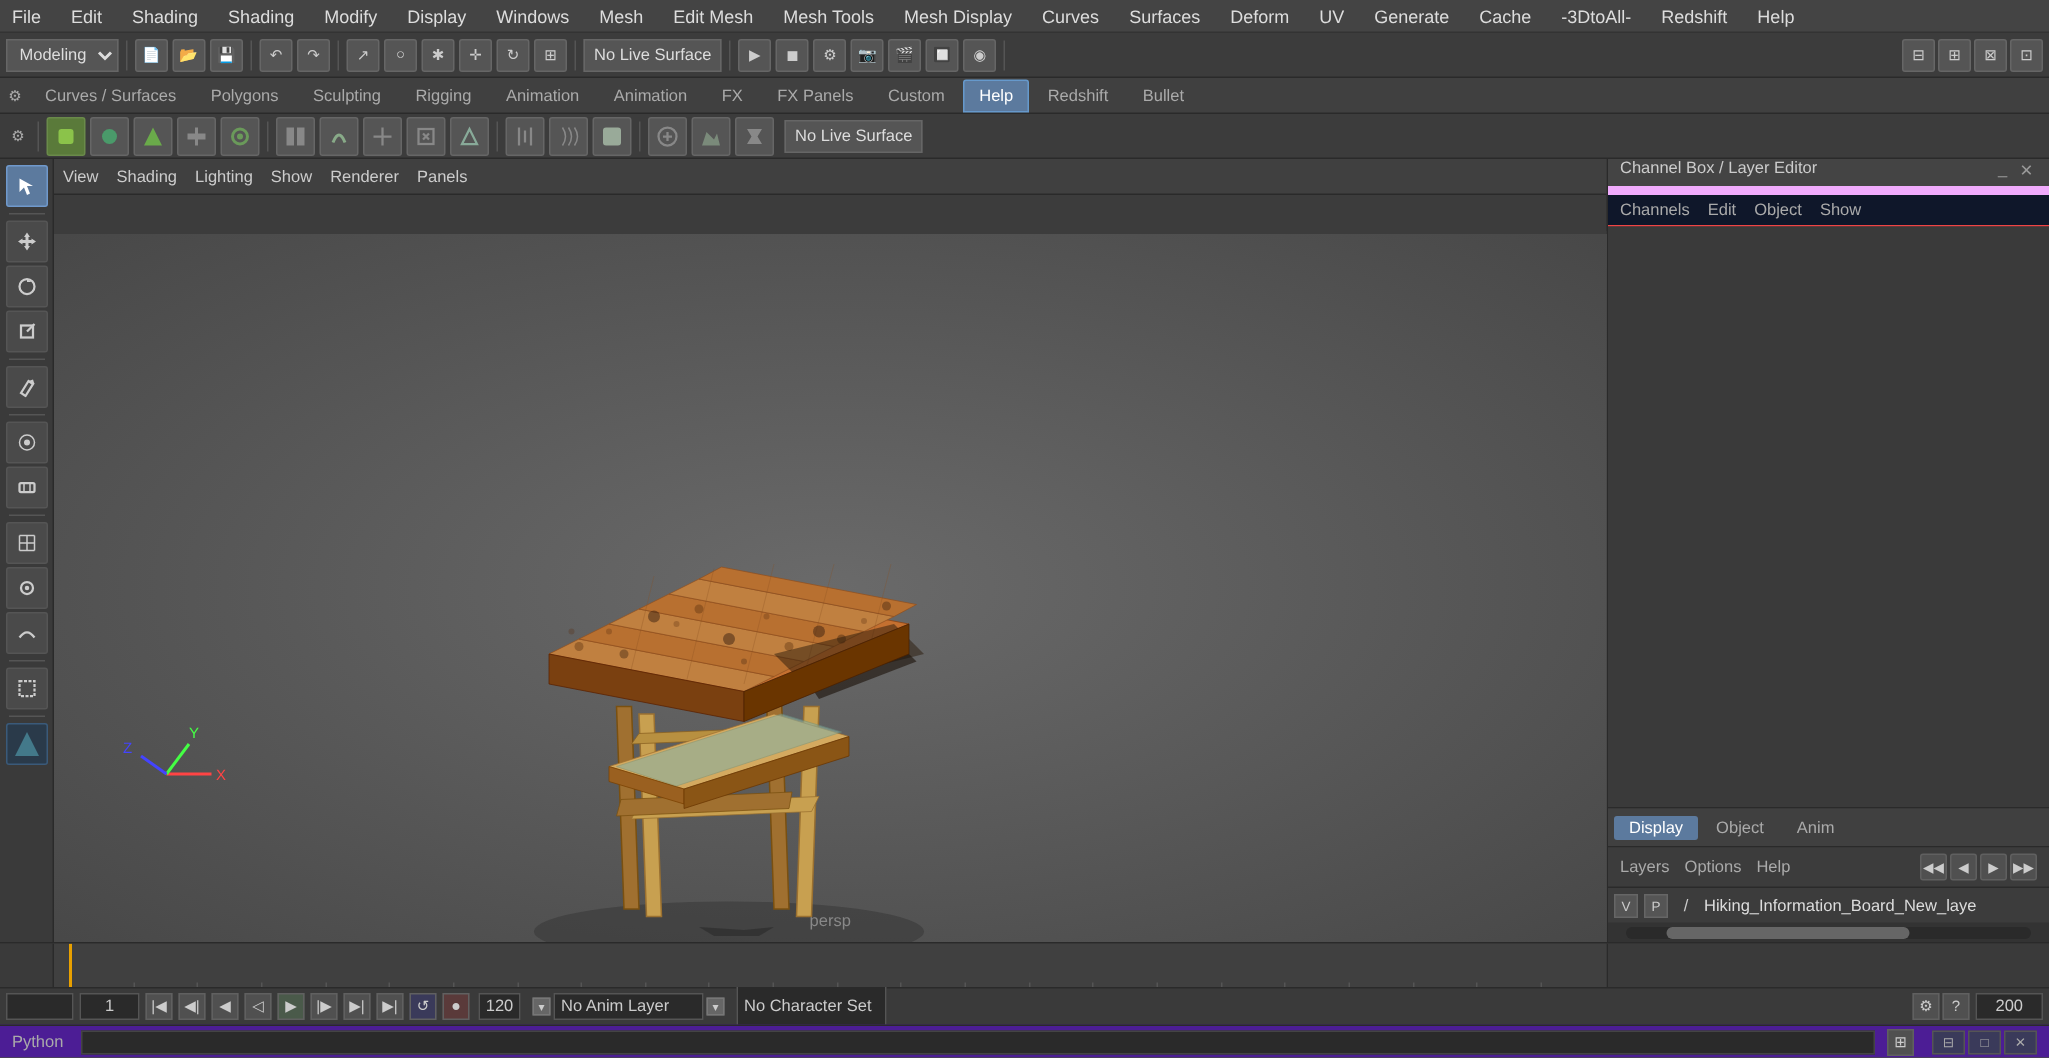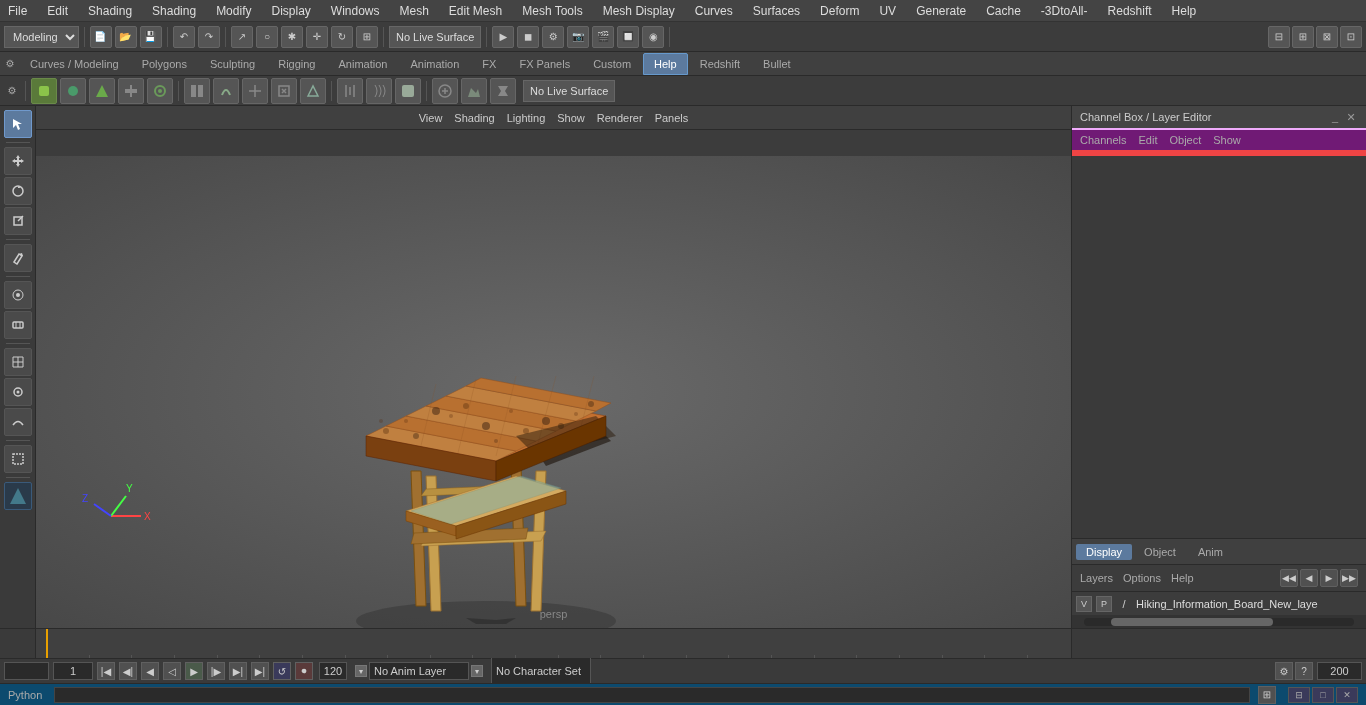--- a/index.html
+++ b/index.html
@@ -141,21 +141,21 @@
     }
     #viewport-header {
       display: flex;
       align-items: center;
       background: #404040;
       height: 24px;
       padding: 0 6px;
       gap: 8px;
       border-bottom: 1px solid #2a2a2a;
       position: absolute;
-      top: 0; left: 0; right: 0; justify-content: center;
+      top: 0; left: 0; right: 0;
     }
     .viewport-menu-item {
       font-size: 11px;
       color: #ccc;
       cursor: pointer;
     }
     #viewport-toolbar {
       display: flex;
       align-items: center;
       background: #3c3c3c;
@@ -196,26 +196,25 @@
     
     #right-panel {
       width: 295px;
       background: #3a3a3a;
       border-left: 1px solid #2a2a2a;
       display: flex;
       flex-direction: column;
     }
     #right-panel-header {
       display: flex;
-      align-items: center;
       justify-content: space-between;
       background: #444;
       height: 24px;
       padding: 0 8px;
-      border-bottom: 2px solid #f0abfc;
+      border-bottom: 6px solid #f0abfc;
     }
     .panel-title {
       font-size: 11px;
       color: #ccc;
     }
     #channel-box-menu {
       display: flex;
       gap: 10px;
       padding: 4px 8px;
       border-bottom: 1px solid #2a2a2a;
@@ -328,21 +327,21 @@
       width: 18px; height: 18px;
       background: #505050;
       border: 1px solid #606060;
       display: flex; align-items: center; justify-content: center;
       cursor: pointer;
       color: #ccc;
       font-size: 10px;
     }
     #status-bar {
       height: 22px;
-      background: #0c4a6e;
+      background: #4c1d95;
       border-top: 1px solid #2a2a2a;
       display: flex;
       align-items: center;
       padding: 0 8px;
       gap: 8px;
     }
     #python-label {
       font-size: 11px;
       color: #aaa;
     }
@@ -504,21 +503,21 @@
     <div style="margin-left:auto;display:flex;gap:2px;">
       <div class="toolbar-btn">⊟</div>
       <div class="toolbar-btn">⊞</div>
       <div class="toolbar-btn">⊠</div>
       <div class="toolbar-btn">⊡</div>
     </div>
   </div>
 
   <div id="workflow-tabs">
     <div id="workflow-left-icon">⚙</div>
-    <div class="workflow-tab">Curves / Modeling</div>
+    <div class="workflow-tab">Curves / Surfaces</div>
     <div class="workflow-tab">Polygons</div>
     <div class="workflow-tab">Sculpting</div>
     <div class="workflow-tab">Rigging</div>
     <div class="workflow-tab">Animation</div>
     <div class="workflow-tab">Animation</div>
     <div class="workflow-tab">FX</div>
     <div class="workflow-tab">FX Panels</div>
     <div class="workflow-tab">Custom</div>
     <div class="workflow-tab active">Help</div>
     <div class="workflow-tab">Redshift</div>
@@ -861,21 +860,21 @@
     <div id="right-panel">
 
       <div id="right-panel-header">
         <span class="panel-title">Channel Box / Layer Editor</span>
         <div style="display:flex;gap:2px;">
           <button class="panel-close-btn">_</button>
           <button class="panel-close-btn">✕</button>
         </div>
       </div>
 
-      <div id="channel-box-menu" style="display:flex;gap:12px;padding:4px 8px;border-bottom:6px solid #ef4444;background:#701a75;">
+      <div id="channel-box-menu" style="display:flex;gap:12px;padding:4px 8px;border-bottom:1px solid #ef4444;background:#0f172a;">
         <span class="cb-menu-item">Channels</span>
         <span class="cb-menu-item">Edit</span>
         <span class="cb-menu-item">Object</span>
         <span class="cb-menu-item">Show</span>
       </div>
 
       <div id="channel-content" style="flex:1;background:#3a3a3a;min-height:220px;">
         
       </div>
 

